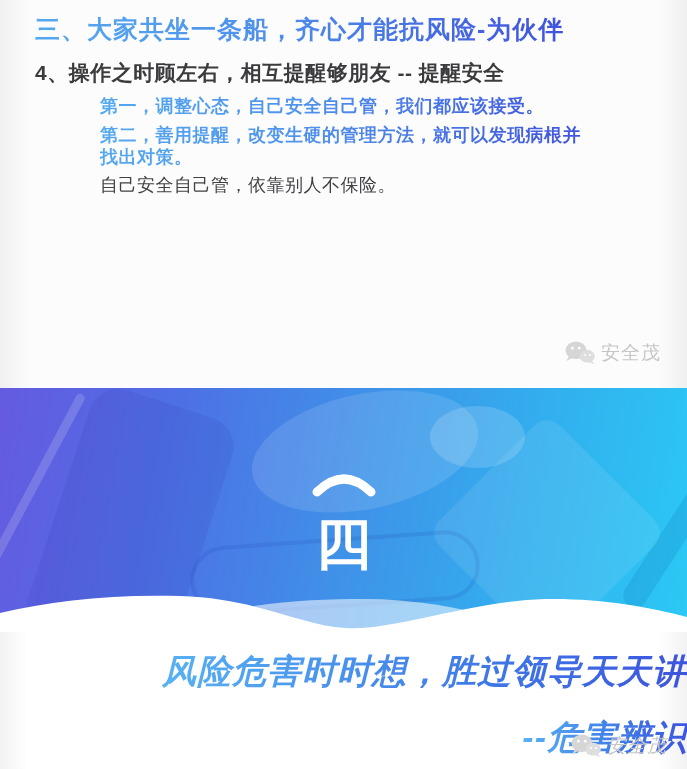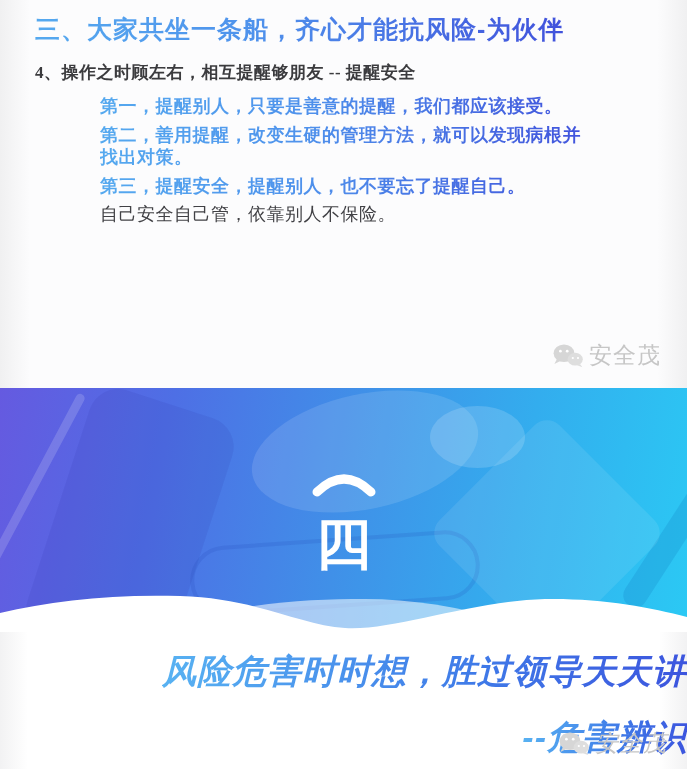--- a/index.html
+++ b/index.html
@@ -14,22 +14,22 @@
   
   .top{
     position:absolute; top:0; left:0; width:687px; height:388px;
     background:linear-gradient(90deg,#f0f0f1 0px,#fcfcfd 30px,#fcfcfd 657px,#f0f0f1 687px);
   }
   .h1{
     margin:14px 0 0 35px; font-size:25px; font-weight:bold; letter-spacing:1px;
     line-height:30px; display:inline-block;
   }
   .h2{
-    margin:15px 0 0 35px; font-size:17px; font-weight:bold; letter-spacing:0.5px;
-    line-height:27px; color:#3b3b3e;font-family:Liberation Serif, serif;
+    margin:15px 0 0 35px; font-size:21px; font-weight:bold; letter-spacing:0.5px;
+    line-height:27px; color:#3b3b3e;
   }
   .content{ margin:9px 95px 0 100px; }
   .para{
     font-size:18px; line-height:22px; color:#414145; letter-spacing:0.5px;
     margin-top:6px;
   }
   .lead-blue{ color:#4fa6ef; font-weight:bold; }
   .inline-blue{ color:#55a8ee; }
   .point{
     font-size:18px; font-weight:bold; letter-spacing:0.5px; line-height:22px;
@@ -39,21 +39,21 @@
     background:linear-gradient(90deg,#55a9ef 0%,#4f93ec 40%,#4152dc 100%);
     -webkit-background-clip:text; background-clip:text; color:transparent;
   }
   @supports not (-webkit-background-clip:text){
     .grad{ background:none; color:#3f7be5; }
   }
 
   
   .watermark{
     position:absolute; display:flex; align-items:center; gap:5px;
-    color:#c6c6c6; font-size:23px; letter-spacing:1px;
+    color:#c6c6c6; font-size:19px; letter-spacing:1px;
   }
   .wm-top{ top:340px; right:26px; }
   .wm-bottom{ bottom:10px; right:20px; }
   .wm-icon{ width:32px; height:26px; flex:0 0 auto; }
 
   
   .hero{
     position:absolute; top:388px; left:0; width:687px; height:244px;
     overflow:hidden;
     background:linear-gradient(100deg,#655ae0 0%,#4e6fe5 24%,#4090e8 50%,#33adee 74%,#2bc9f4 100%);
@@ -97,25 +97,24 @@
 <body>
 
 <div class="page">
 
   <section class="top">
     <h1 class="h1 grad">三、大家共坐一条船，齐心才能抗风险-为伙伴</h1>
     <h2 class="h2">4、操作之时顾左右，相互提醒够朋友 -- 提醒安全</h2>
 
     <div class="content">
 
-      <p class="point grad">第一，提醒别人，只要是善意的提醒，我们都应该接受。</p>
+      <p class="point grad">第一，调整心态，自己安全自己管，我们都应该接受。</p>
       <p class="point grad">第二，善用提醒，改变生硬的管理方法，就可以发现病根并找出对策。</p>
 
 
-      <p class="point grad">第三，提醒安全，提醒别人，也不要忘了提醒自己。</p>
       <p class="para">自己安全自己管，依靠别人不保险。</p>
     </div>
 
     <div class="watermark wm-top">
       <svg class="wm-icon" viewBox="0 0 40 32">
         <ellipse cx="15" cy="12.5" rx="13" ry="11" fill="#d6d6d6"></ellipse>
         <path d="M6 20 L3 26 L11 22 Z" fill="#d6d6d6"></path>
         <circle cx="10.5" cy="10" r="1.7" fill="#ffffff"></circle>
         <circle cx="19" cy="10" r="1.7" fill="#ffffff"></circle>
         <ellipse cx="29" cy="20" rx="9.5" ry="8" fill="#dedede"></ellipse>

